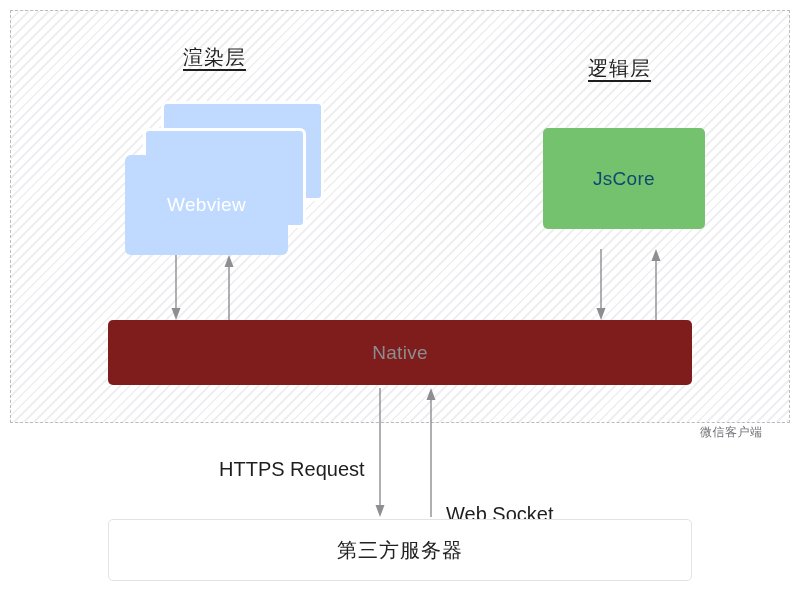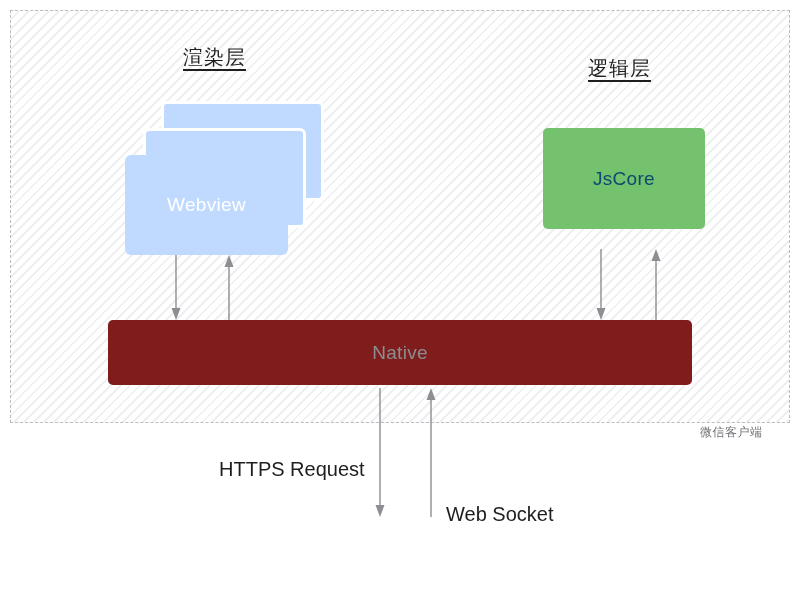--- a/index.html
+++ b/index.html
@@ -203,14 +203,17 @@
     <polygon class="arrow-head" points="11,129 6.5,117 15.5,117"></polygon>
   </svg>
   <svg class="arrow-svg" style="left:420px; top:388px;" width="80" height="130">
     <line class="arrow-line" x1="11" y1="129" x2="11" y2="8"></line>
     <polygon class="arrow-head" points="11,0 6.5,12 15.5,12"></polygon>
   </svg>
 
   <div id="label-https" class="link-label">HTTPS Request</div>
   <div id="label-ws" class="link-label">Web Socket</div>
 
+  <div id="server-box">
+    <span id="server-label">第三方服务器</span>
+  </div>
 
 </div>
 
 </body></html>

